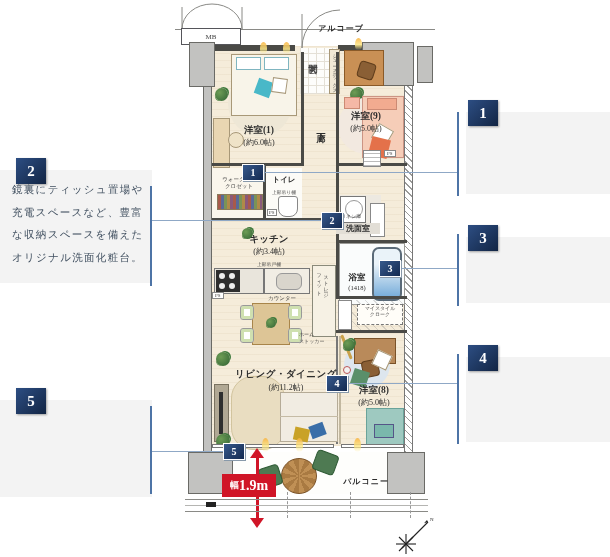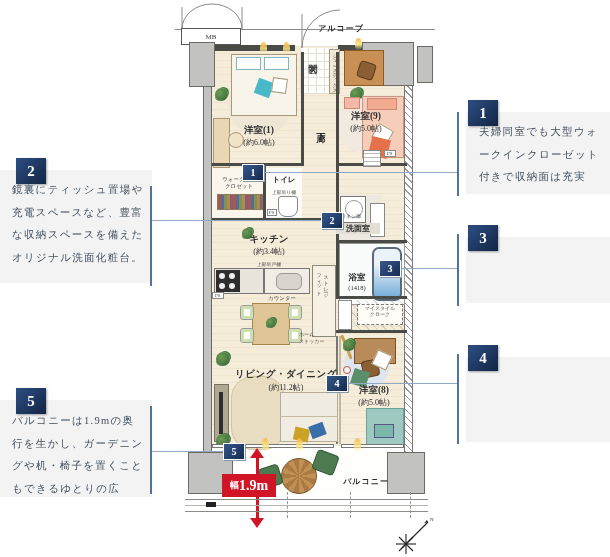--- a/index.html
+++ b/index.html
@@ -250,29 +250,27 @@
   <div class="abs leader" style="left:347px;top:383px;width:111px;"></div>
   <div class="abs leader" style="left:151px;top:451px;width:74px;"></div>
   <div class="abs vbar" style="left:457px;top:112px;height:84px;"></div>
   <div class="abs vbar" style="left:150px;top:186px;height:100px;"></div>
   <div class="abs vbar" style="left:457px;top:234px;height:72px;"></div>
   <div class="abs vbar" style="left:457px;top:354px;height:90px;"></div>
   <div class="abs vbar" style="left:150px;top:406px;height:88px;"></div>
 
   <div class="abs co-box" style="left:466px;top:112px;width:144px;height:82px;"></div>
   <div class="abs co-num" style="left:468px;top:100px;">1</div>
-  <div class="abs co-text" style="left:479px;top:121px;width:126px;">夫婦同室でも大型ウォークインクローゼット付きで収納面は充実</div>
 
   <div class="abs co-box" style="left:0px;top:170px;width:152px;height:113px;"></div>
   <div class="abs co-num" style="left:16px;top:158px;">2</div>
   <div class="abs co-text" style="left:12px;top:179px;width:132px;">鏡裏にティッシュ置場や充電スペースなど、豊富な収納スペースを備えたオリジナル洗面化粧台。</div>
 
   <div class="abs co-box" style="left:466px;top:237px;width:144px;height:66px;"></div>
   <div class="abs co-num" style="left:468px;top:225px;">3</div>
 
   <div class="abs co-box" style="left:466px;top:357px;width:144px;height:85px;"></div>
   <div class="abs co-num" style="left:468px;top:345px;">4</div>
 
   <div class="abs co-box" style="left:0px;top:400px;width:152px;height:97px;"></div>
   <div class="abs co-num" style="left:16px;top:388px;">5</div>
-  <div class="abs co-text" style="left:12px;top:410px;width:134px;">バルコニーは1.9mの奥行を生かし、ガーデニングや机・椅子を置くこともできるゆとりの広</div>
 
 </div>
 
 </body></html>

